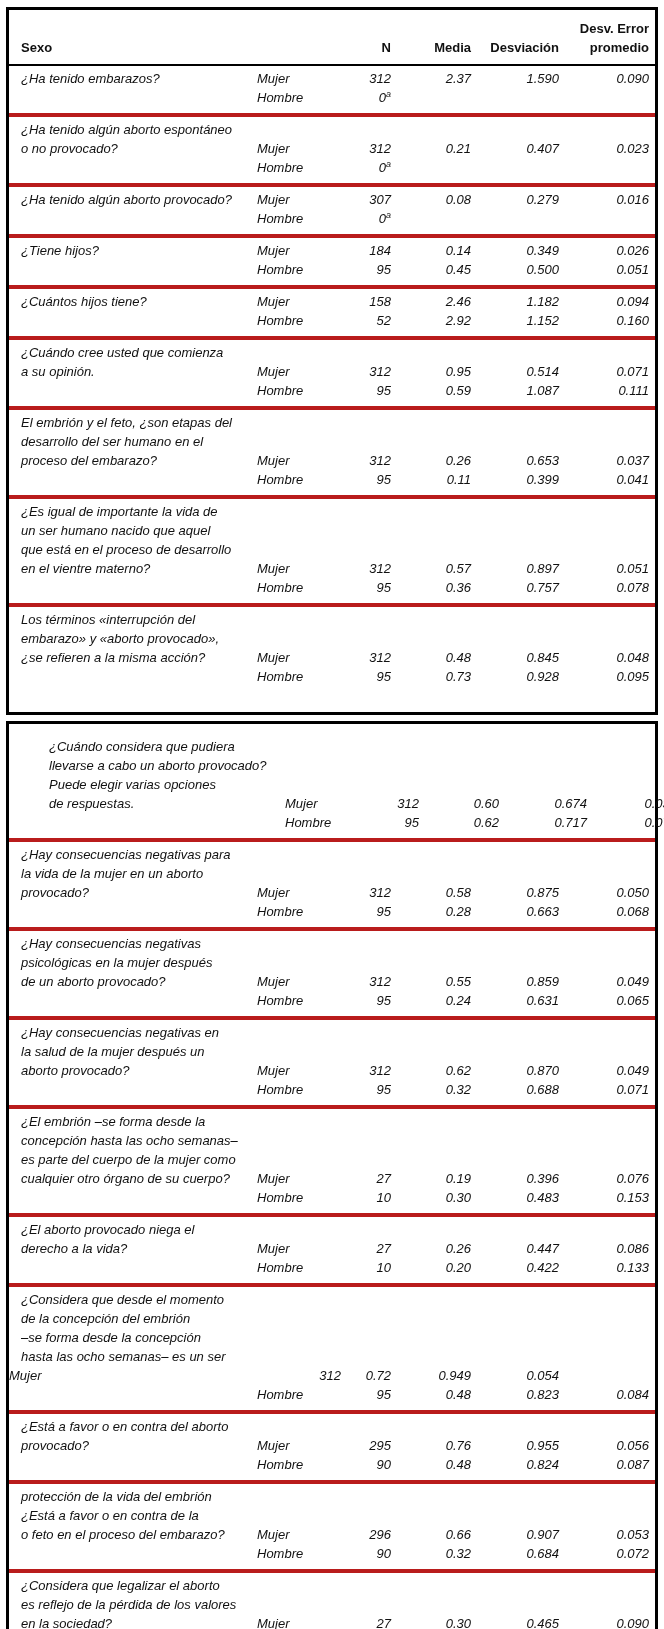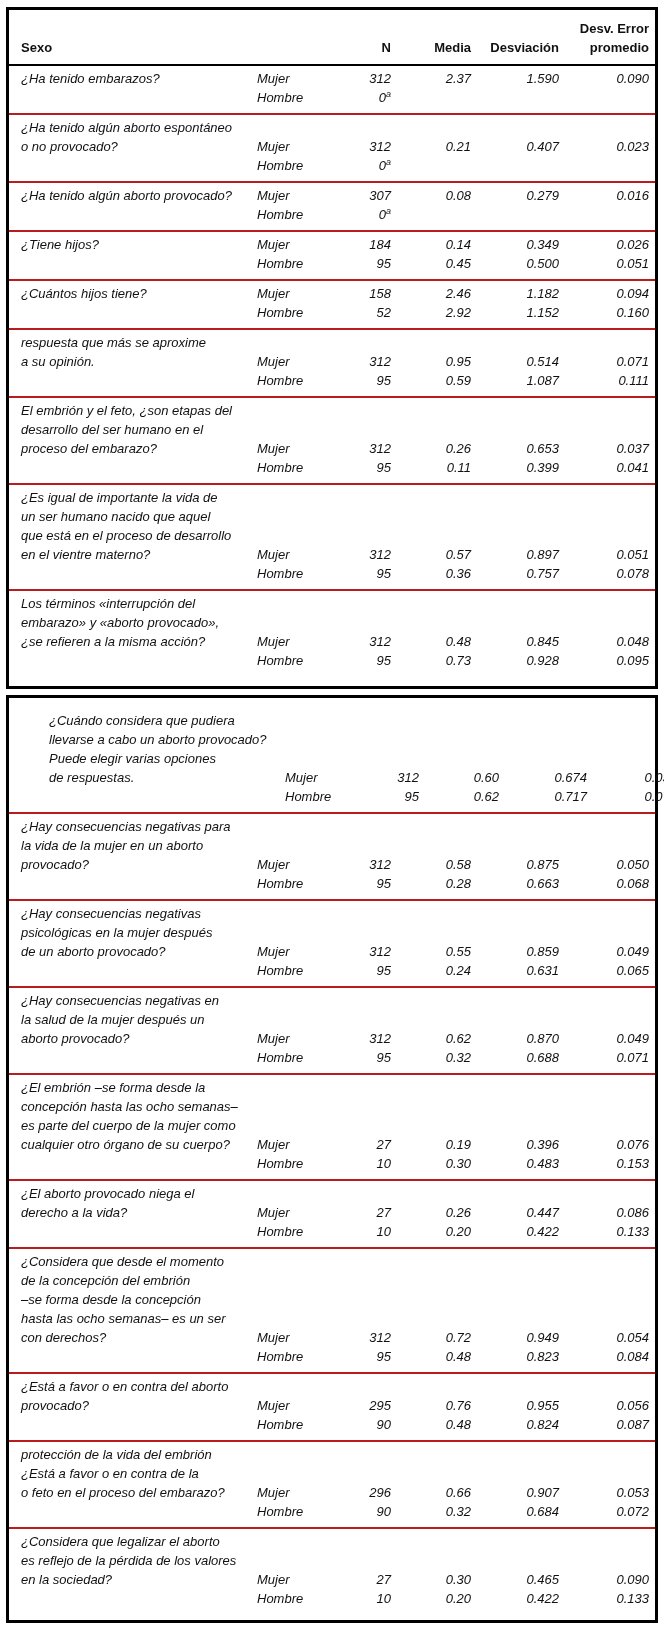--- a/index.html
+++ b/index.html
@@ -33,22 +33,22 @@
   .num { text-align: right; }
   .bold { font-weight: bold; }
   sup { font-size: 9px; line-height: 0; vertical-align: super; }
 
   .hdr-row {
     align-items: end;
     padding: 9px 0 7px 0;
     border-bottom: 2px solid #000;
   }
   .group { padding: 3px 0 6px 0; font-style: italic; }
-  .group + .group { border-top: 2px solid #b91c1c; }
-  .group.pad-bottom-lg { padding-bottom: 16px; }
+  .group + .group { border-top: 4px solid #b91c1c; }
+  .group.pad-bottom-lg { padding-bottom: 26px; }
   .group.pad-top-lg { padding-top: 13px; margin-left: 28px; }
   .group.pad-bottom-md { padding-bottom: 12px; }
 </style>
 </head>
 <body>
 
 <div class="page">
 
   <div class="tbl">
     <div class="row hdr-row">
@@ -151,21 +151,21 @@
             <div class="c q"></div>
             <div class="c lab">Hombre</div>
             <div class="c num">52</div>
             <div class="c num">2.92</div>
             <div class="c num">1.152</div>
             <div class="c num">0.160</div>
           </div>
         </div>
         <div class="group">
           <div class="row">
-            <div class="c q">respuesta que más se aproxime</div>
+            <div class="c q">¿Cuándo cree usted que comienza</div>
           </div>
           <div class="row">
             <div class="c q">a su opinión.</div>
             <div class="c lab">Mujer</div>
             <div class="c num">312</div>
             <div class="c num">0.95</div>
             <div class="c num">0.514</div>
             <div class="c num">0.071</div>
           </div>
           <div class="row">
@@ -411,21 +411,20 @@
           <div class="row">
             <div class="c q">de la concepción del embrión</div>
           </div>
           <div class="row">
             <div class="c q">–se forma desde la concepción</div>
           </div>
           <div class="row">
             <div class="c q">hasta las ocho semanas– es un ser</div>
           </div>
           <div class="row">
-            <div class="c q">con derechos?</div>
             <div class="c lab">Mujer</div>
             <div class="c num">312</div>
             <div class="c num">0.72</div>
             <div class="c num">0.949</div>
             <div class="c num">0.054</div>
           </div>
           <div class="row">
             <div class="c q"></div>
             <div class="c lab">Hombre</div>
             <div class="c num">95</div>

